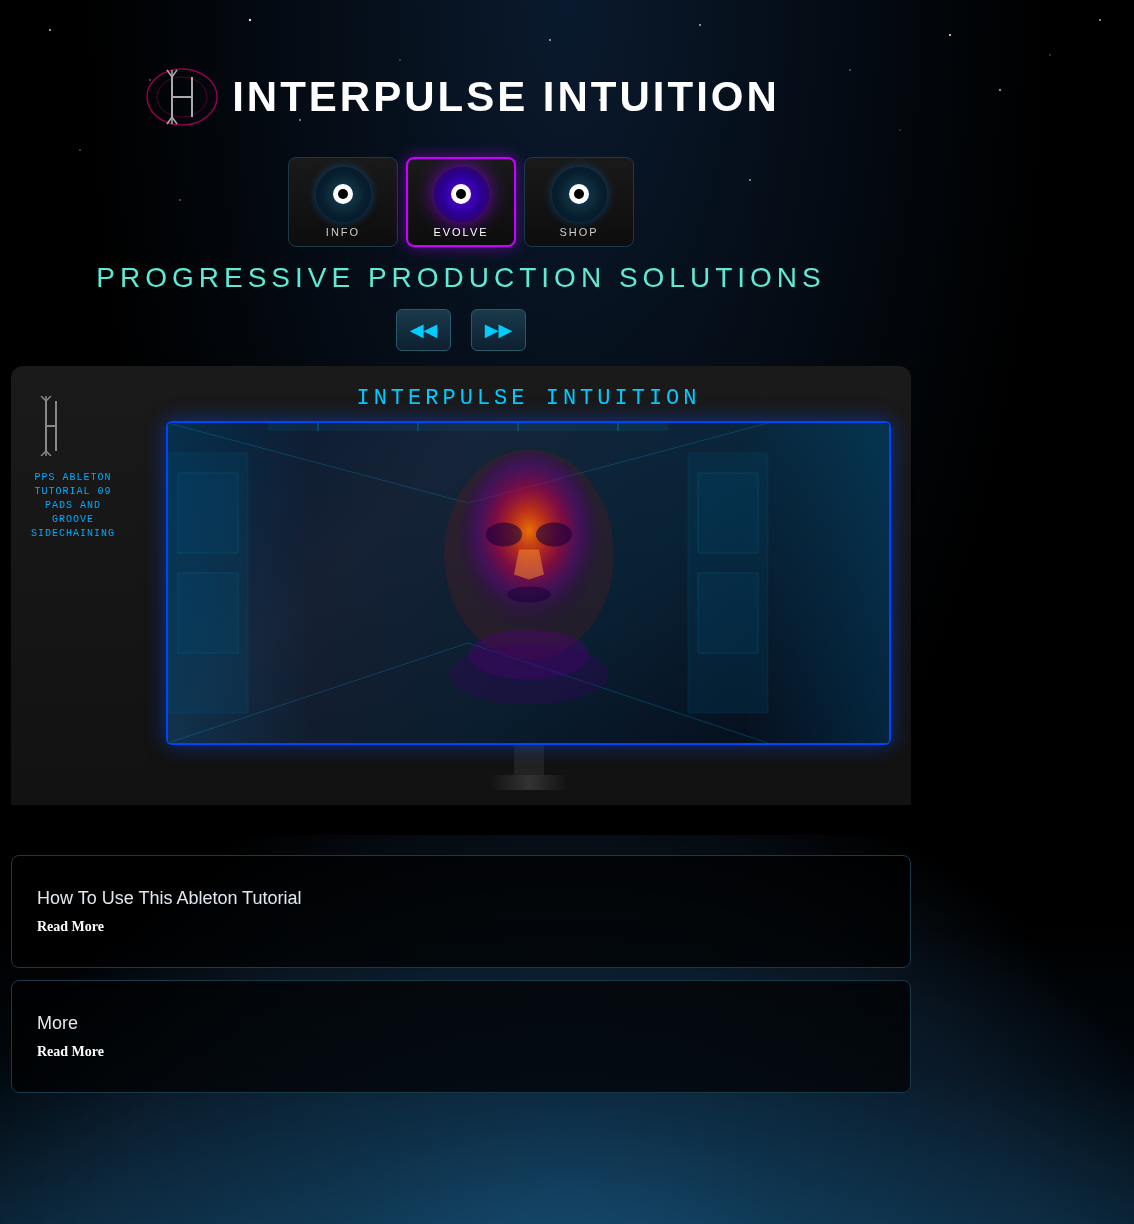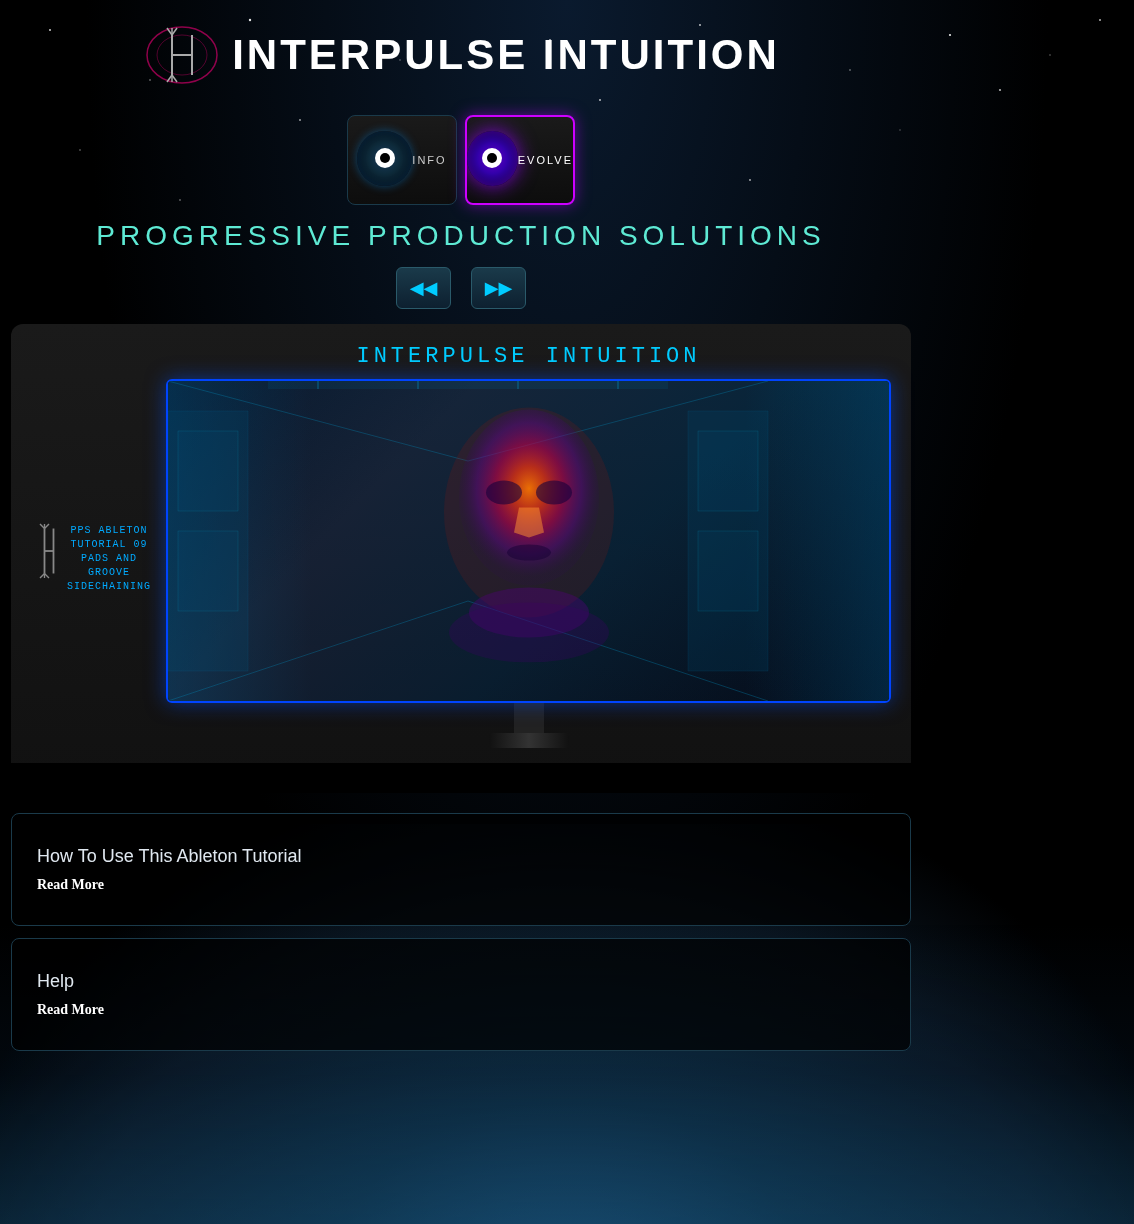--- a/index.html
+++ b/index.html
@@ -45,20 +45,21 @@
     .stars {
       position: fixed;
       top: 0; left: 0; right: 0; bottom: 0;
       z-index: 0;
     }
 
     .page-content {
       position: relative;
       z-index: 1;
       width: 922px;
+      margin-top: 42px;
     }
 
     
     .header {
       text-align: center;
       padding: 20px 0 10px;
     }
 
     .logo-container {
       display: flex;
@@ -105,21 +106,21 @@
       margin: 15px 0;
     }
 
     .nav-btn {
       width: 110px;
       height: 90px;
       background: linear-gradient(180deg, #1a1a1a 0%, #0d0d0d 100%);
       border: 1px solid #333;
       border-radius: 8px;
       display: flex;
-      flex-direction: row;
+      flex-direction: column;
       align-items: center;
       justify-content: center;
       cursor: pointer;
       position: relative;
       overflow: hidden;
     }
 
     .nav-btn.active {
       border: 2px solid #cc00ff;
       box-shadow: 0 0 15px rgba(180,0,255,0.5);
@@ -238,21 +239,22 @@
     }
 
     .video-inner {
       display: flex;
       gap: 15px;
     }
 
     .video-sidebar {
       width: 120px;
       display: flex;
-      align-items: center;
+      flex-direction: column;
+      align-items: flex-start;
       padding-top: 10px;
     }
 
     .video-logo-icon {
       width: 40px;
       height: 60px;
       margin-bottom: 15px;
     }
 
     .video-label {
@@ -424,20 +426,26 @@
         <div class="speaker-eye"></div>
       </div>
       <span class="nav-btn-label">INFO</span>
     </div>
     <div class="nav-btn active">
       <div class="nav-btn-speaker">
         <div class="speaker-eye"></div>
       </div>
       <span class="nav-btn-label">EVOLVE</span>
     </div>
+    <div class="nav-btn">
+      <div class="nav-btn-speaker">
+        <div class="speaker-eye"></div>
+      </div>
+      <span class="nav-btn-label">SHOP</span>
+    </div>
   </div>
 
   <div class="section-title">PROGRESSIVE PRODUCTION SOLUTIONS</div>
 
   <div class="nav-controls">
     <div class="nav-arrow-btn">
       <span class="nav-arrow-icon">◀◀</span>
     </div>
     <div class="nav-arrow-btn">
       <span class="nav-arrow-icon">▶▶</span>
@@ -531,18 +539,18 @@
       <div style="height:30px;background:#000;margin:-0px -20px 0;border-radius: 0 0 8px 8px;"></div>
     </div>
   </div>
 
   <div class="info-section">
     <div class="info-box">
       <div class="info-box-title">How To Use This Ableton Tutorial</div>
       <a class="info-box-link" href="#">Read More</a>
     </div>
     <div class="info-box">
-      <div class="info-box-title">Help</div>
+      <div class="info-box-title">More</div>
       <a class="info-box-link" href="#">Read More</a>
     </div>
   </div>
 
 </div>
 
 </body></html>

